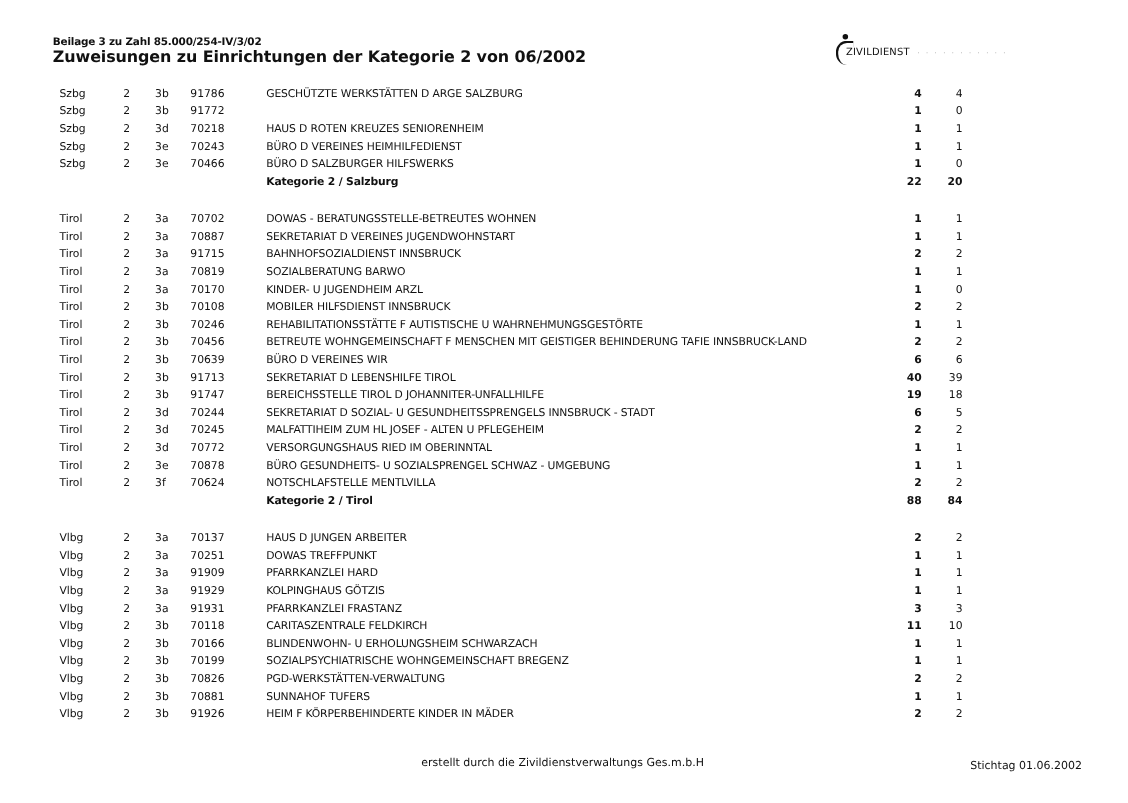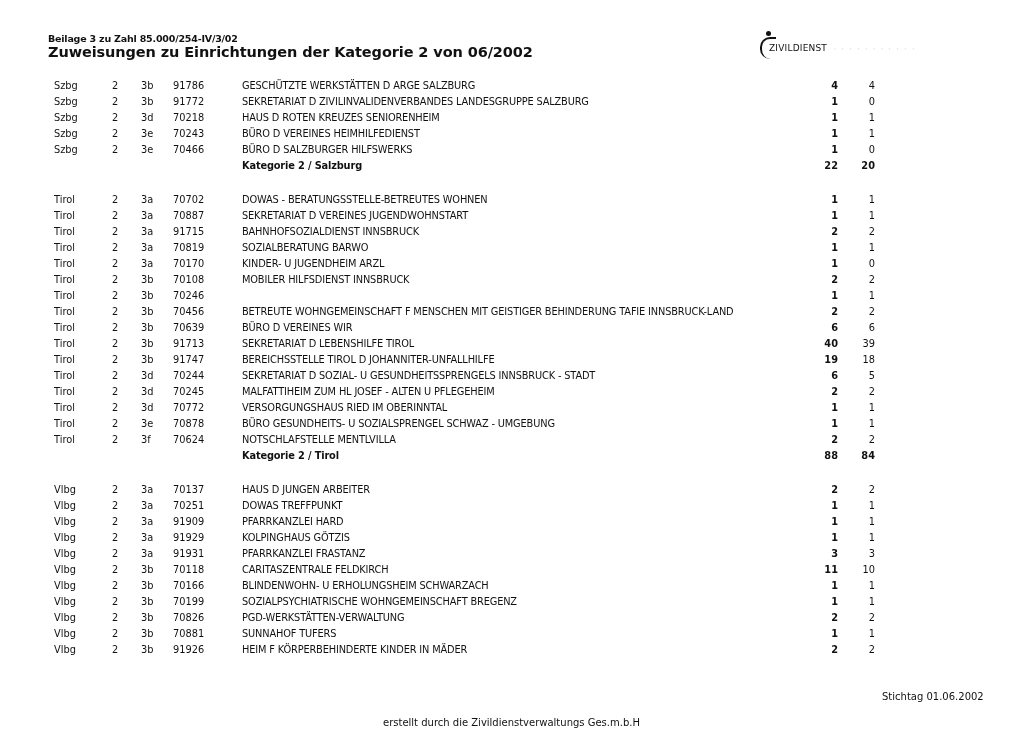--- a/index.html
+++ b/index.html
@@ -17,21 +17,21 @@
   .row span { position:absolute; top:2px; }
   .c-land { left:54px; }
   .c-kat { left:112px; }
   .c-sub { left:141px; }
   .c-nr { left:173px; }
   .c-name { left:218px; letter-spacing:-0.15px;margin-left:24px; }
   .c-a { right:80px; text-align:right; font-weight:bold; }
   .c-b { right:43px; text-align:right; }
   .row.total span { font-weight:bold;text-align:center; }
   .gap { height:18px; }
-  .footer-left { position:absolute; left:383px; top:717px; font-size:10px; }
+  .footer-left { position:absolute; left:383px; top:688px; font-size:10px; }
   .footer-right { position:absolute; left:882px; top:691px; font-size:10px; }
 </style>
 </head>
 <body>
 
 <div class="beilage">Beilage 3 zu Zahl 85.000/254-IV/3/02</div>
 <div class="title">Zuweisungen zu Einrichtungen der Kategorie 2 von 06/2002</div>
 
 <div class="logo">
   <div class="dot"></div>
@@ -48,21 +48,20 @@
       <span class="c-nr">91786</span>
       <span class="c-name">GESCHÜTZTE WERKSTÄTTEN D ARGE SALZBURG</span>
       <span class="c-a">4</span>
       <span class="c-b">4</span>
     </div>
     <div class="row">
       <span class="c-land">Szbg</span>
       <span class="c-kat">2</span>
       <span class="c-sub">3b</span>
       <span class="c-nr">91772</span>
-      <span class="c-name">SEKRETARIAT D ZIVILINVALIDENVERBANDES LANDESGRUPPE SALZBURG</span>
       <span class="c-a">1</span>
       <span class="c-b">0</span>
     </div>
     <div class="row">
       <span class="c-land">Szbg</span>
       <span class="c-kat">2</span>
       <span class="c-sub">3d</span>
       <span class="c-nr">70218</span>
       <span class="c-name">HAUS D ROTEN KREUZES SENIORENHEIM</span>
       <span class="c-a">1</span>
@@ -144,20 +143,21 @@
       <span class="c-nr">70108</span>
       <span class="c-name">MOBILER HILFSDIENST INNSBRUCK</span>
       <span class="c-a">2</span>
       <span class="c-b">2</span>
     </div>
     <div class="row">
       <span class="c-land">Tirol</span>
       <span class="c-kat">2</span>
       <span class="c-sub">3b</span>
       <span class="c-nr">70246</span>
+      <span class="c-name">REHABILITATIONSSTÄTTE F AUTISTISCHE U WAHRNEHMUNGSGESTÖRTE</span>
       <span class="c-a">1</span>
       <span class="c-b">1</span>
     </div>
     <div class="row">
       <span class="c-land">Tirol</span>
       <span class="c-kat">2</span>
       <span class="c-sub">3b</span>
       <span class="c-nr">70456</span>
       <span class="c-name">BETREUTE WOHNGEMEINSCHAFT F MENSCHEN MIT GEISTIGER BEHINDERUNG TAFIE INNSBRUCK-LAND</span>
       <span class="c-a">2</span>

